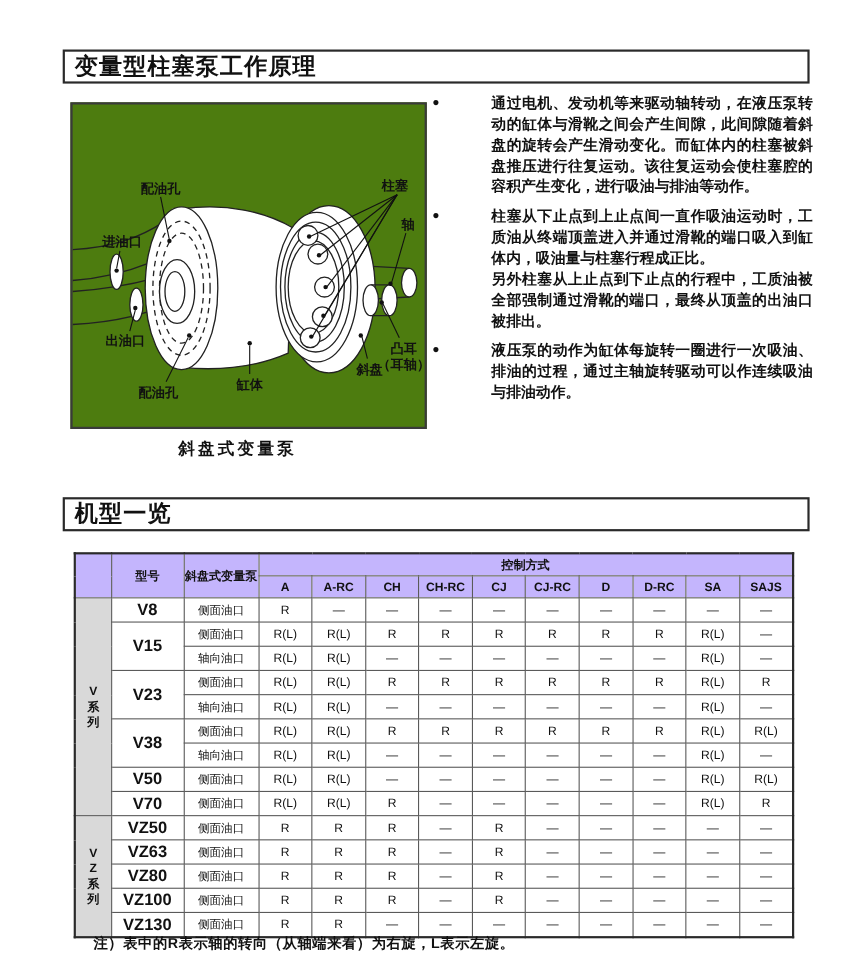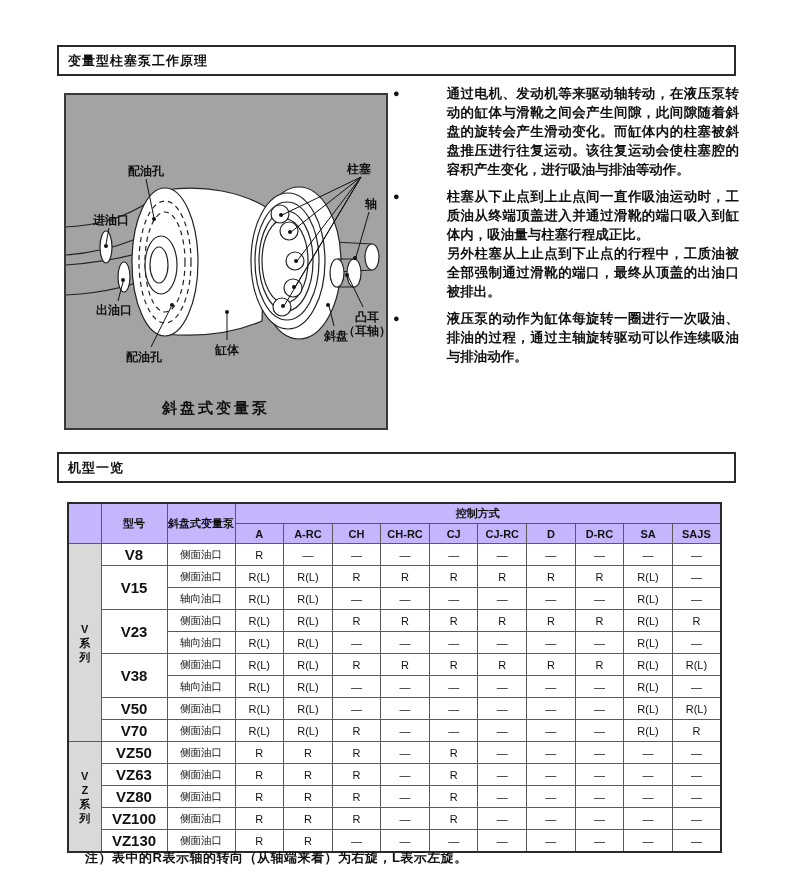--- a/index.html
+++ b/index.html
@@ -4,28 +4,28 @@
 <style>
   html,body{margin:0;padding:0;}
   body{
     width:785px;height:873px;position:relative;overflow:hidden;
     background:#ffffff;color:#111;
     font-family:"Liberation Sans","DejaVu Sans",sans-serif;
   }
   .sec-header{
     position:absolute;left:57px;width:666px;height:27px;
     border:2px solid #2a2a2a;background:#fff;
-    font-size:13px;font-weight:bold;line-height:27px;padding-left:9px;
+    font-size:21px;font-weight:bold;line-height:27px;padding-left:9px;
     letter-spacing:1px;
   }
   #sec1{top:45px;}
   #sec2{top:452px;}
   .diagram-box{
-    position:absolute;left:64px;top:93px;width:324px;height:337px;
-    border:2px solid #3a3a3a;box-sizing:border-box;background:#a3a3a3;
+    position:absolute;left:64px;top:93px;width:324px;height:297px;
+    border:2px solid #3a3a3a;box-sizing:border-box;background:#4d7c0f;
   }
   .diagram-box svg{display:block;}
   .bullets{
     position:absolute;left:393px;top:84px;width:346px;
     list-style:none;margin:0;padding:0;
   }
   .bullets li{
     display:flex;gap:7px;margin-bottom:8px;
     font-size:13.5px;line-height:19px;font-weight:600;
     text-align:justify;

